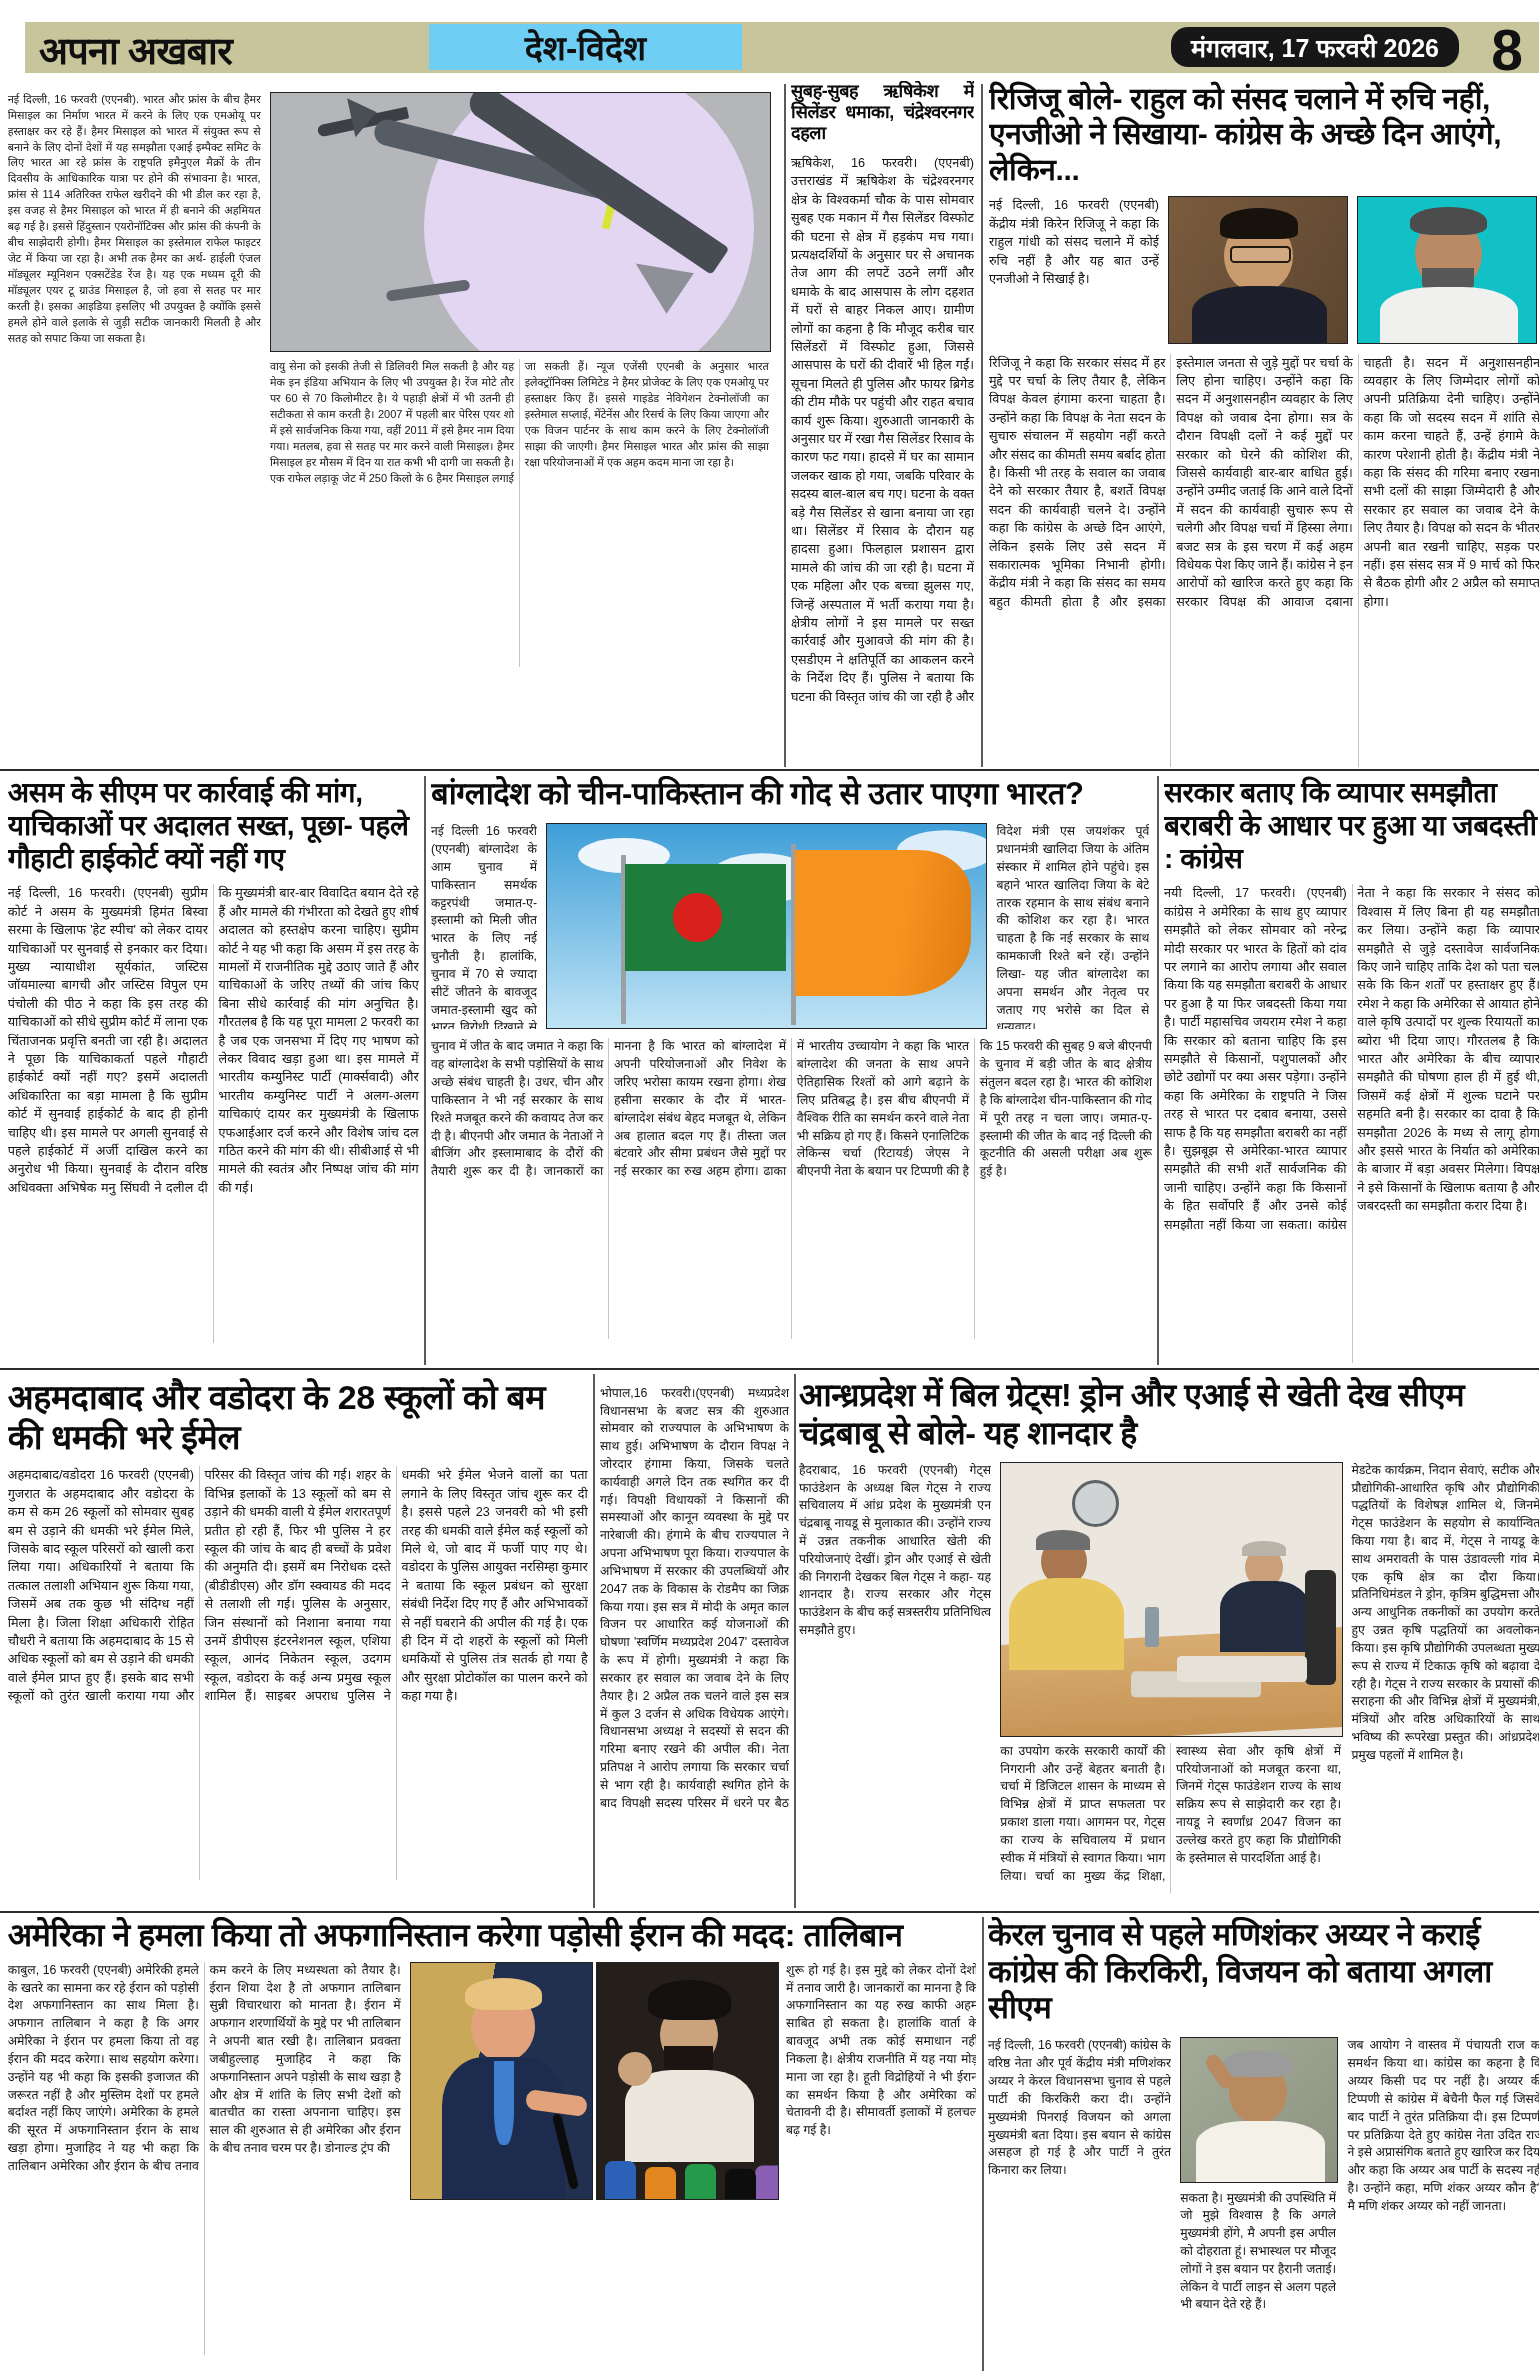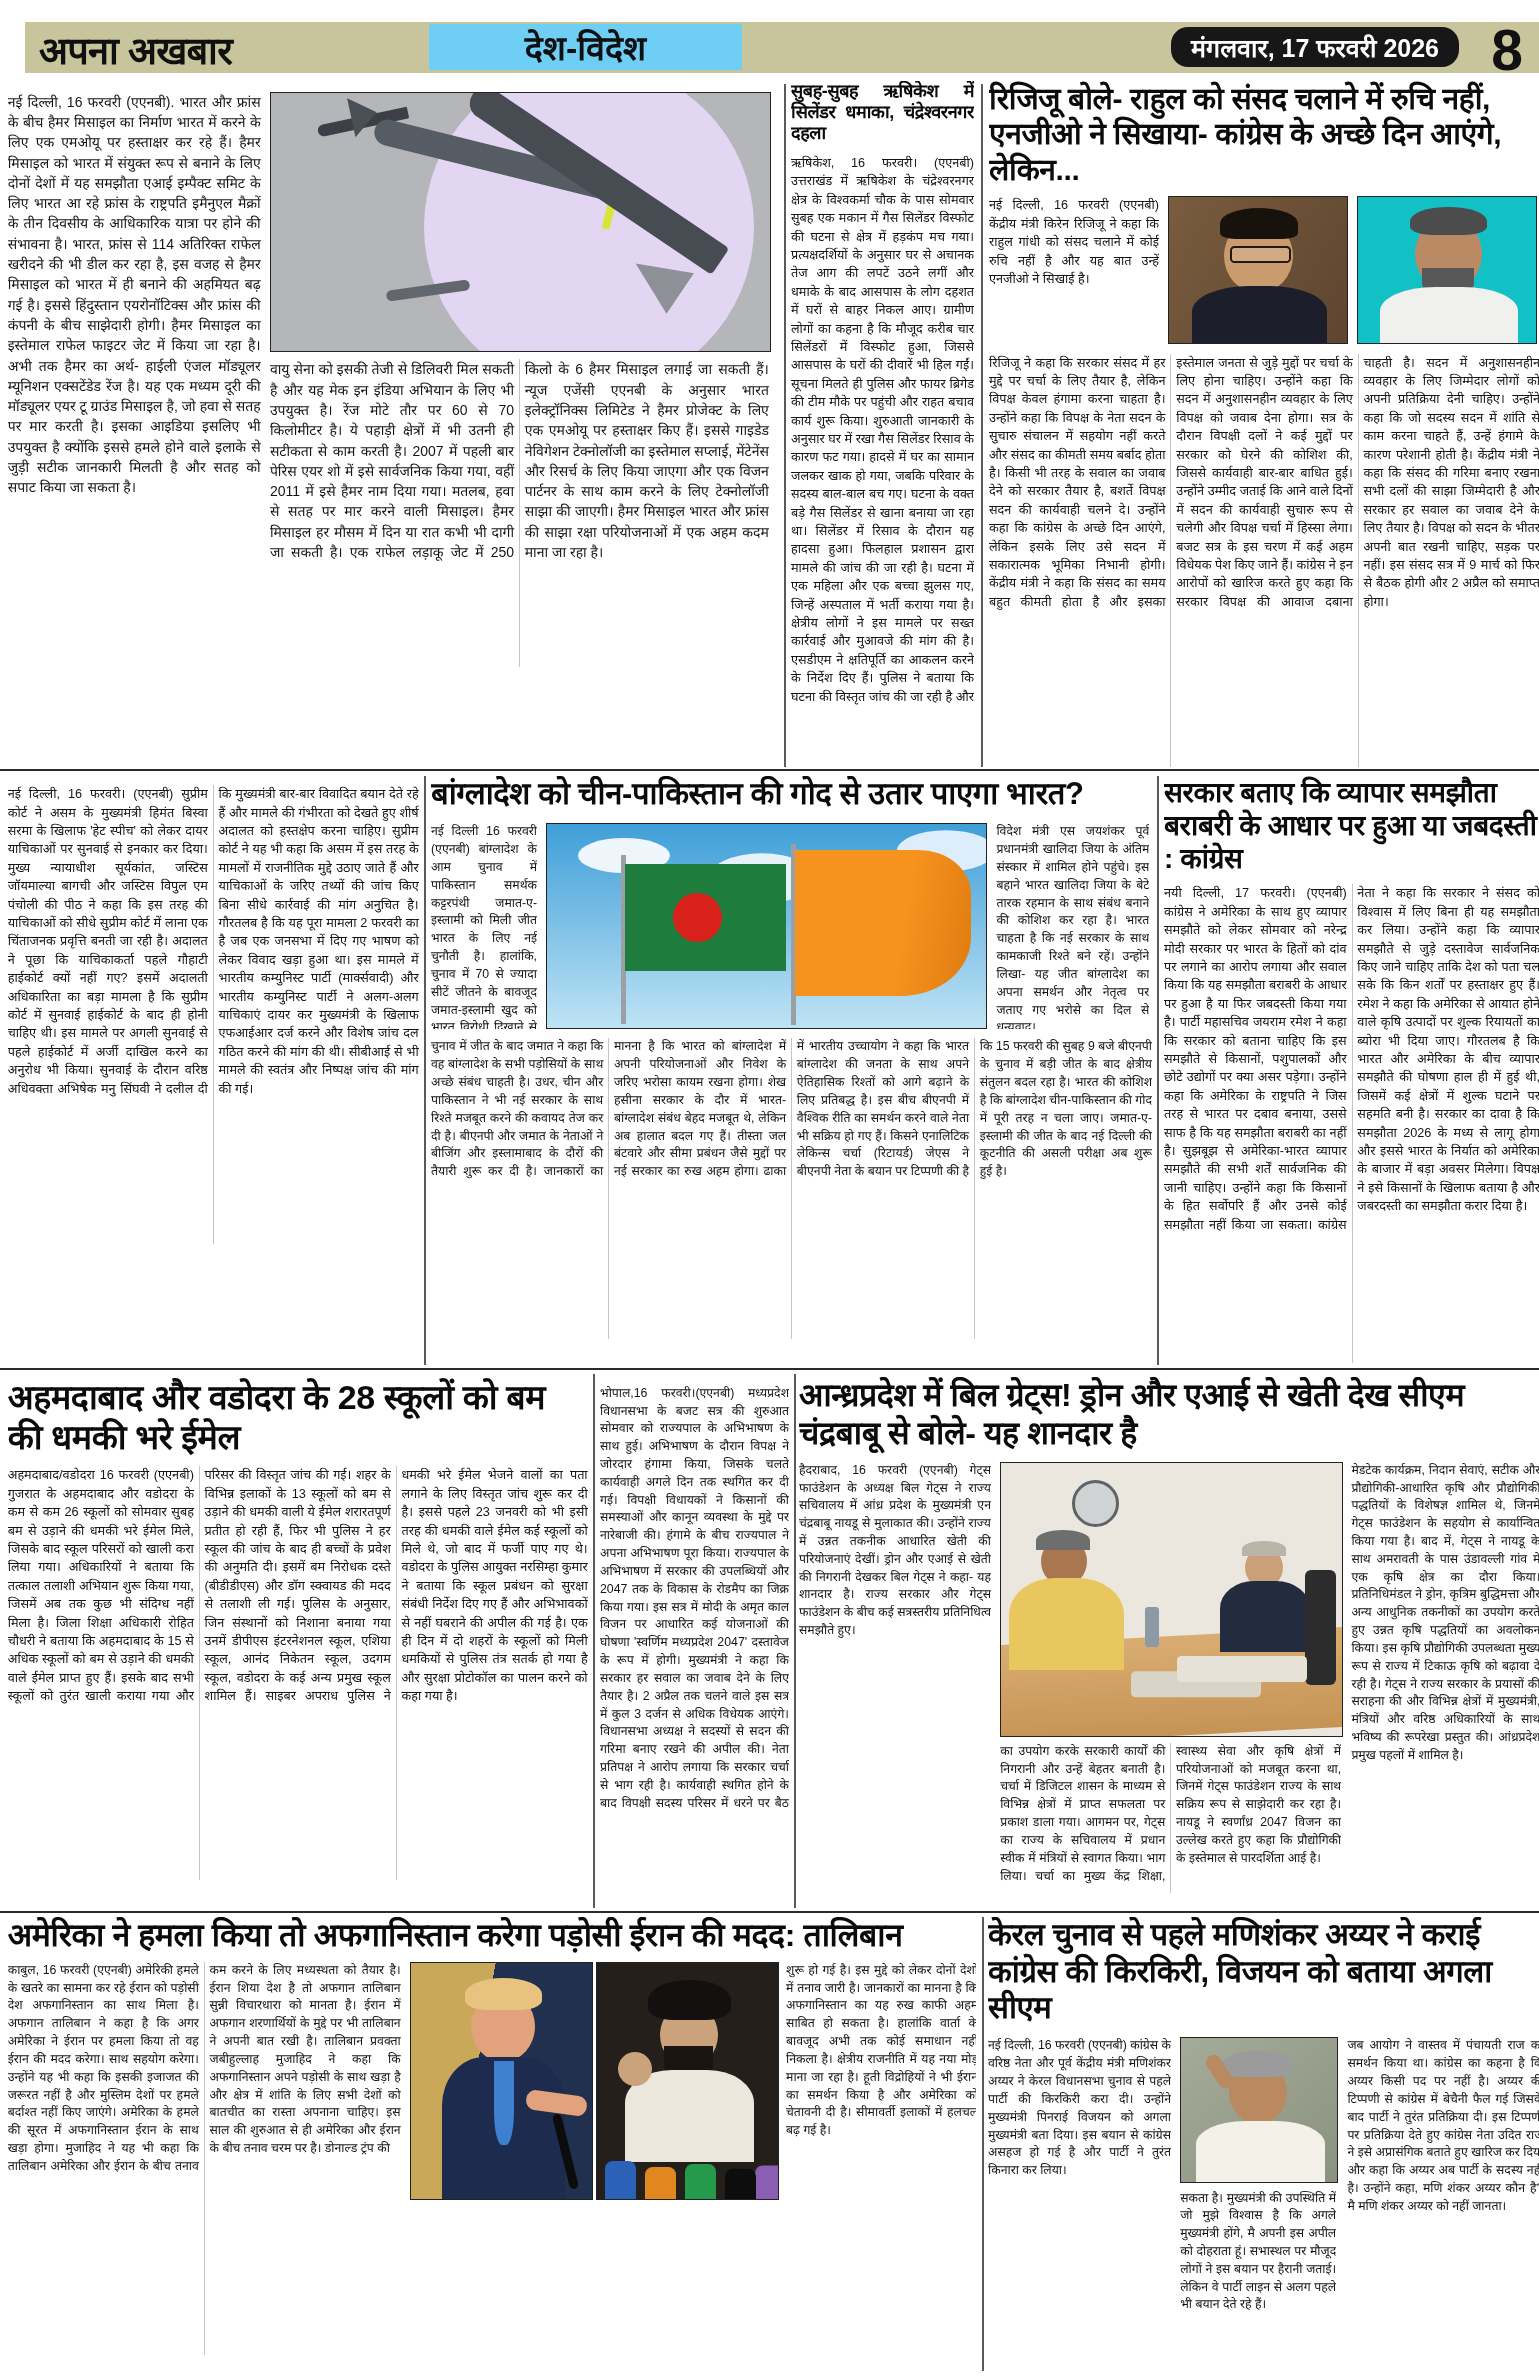--- a/index.html
+++ b/index.html
@@ -12,21 +12,21 @@
       display:flex;align-items:center;justify-content:center;font-size:34px;font-weight:900;}
   .date-pill{position:absolute;right:81px;top:5.4px;height:40px;background:#171717;color:#fff;
       border-radius:17px;display:flex;align-items:center;padding:0 20px;font-size:25px;font-weight:800;}
   .page-num{position:absolute;right:17px;top:-4.6px;font-size:57px;font-weight:900;color:#111;}
   
   .hrule{position:absolute;background:#2b2b2b;height:1.5px;}
   .vrule{position:absolute;background:#5a5a5a;width:1.5px;}
   
   .art{position:absolute;overflow:hidden;}
   .hl{font-weight:900;line-height:1.18;letter-spacing:-0.4px;color:#0b0b0b;}
-  .body-txt{font-size:14px;line-height:1.45;text-align:justify;color:#141414;overflow:hidden;}
+  .body-txt{font-size:11px;line-height:1.45;text-align:justify;color:#141414;overflow:hidden;}
   .cols2{column-count:2;column-gap:10.7px;column-rule:0.8px solid #c4c4c4;}
   .cols3{column-count:3;column-gap:10.7px;column-rule:0.8px solid #c4c4c4;}
   .cols4{column-count:4;column-gap:10.7px;column-rule:0.8px solid #c4c4c4;}
   .flexrow{display:flex;gap:9.2px;}
   
   .photo{position:relative;overflow:hidden;border:0.8px solid #222;flex:none;}
   .abs{position:absolute;}
   .round{border-radius:50%;}
 </style>
 </head>
@@ -90,20 +90,21 @@
         <div class="abs round" style="left:57px;top:20px;width:67px;height:74px;background:#b98a63;"></div>
         <div class="abs" style="left:52px;top:9.2px;width:77px;height:28px;background:#4c4c4c;border-radius:50% 50% 30% 30%;"></div>
         <div class="abs" style="left:64px;top:71px;width:52px;height:26px;background:#585858;border-radius:0 0 40% 40%;"></div>
         <div class="abs" style="left:21.5px;top:90px;width:138px;height:60px;background:#f0f0ee;border-radius:40% 40% 0 0;"></div>
       </div>
     </div>
     <div class="body-txt cols3" style="margin-top:9.2px;height:419px;font-size:12.7px;">रिजिजू ने कहा कि सरकार संसद में हर मुद्दे पर चर्चा के लिए तैयार है, लेकिन विपक्ष केवल हंगामा करना चाहता है। उन्होंने कहा कि विपक्ष के नेता सदन के सुचारु संचालन में सहयोग नहीं करते और संसद का कीमती समय बर्बाद होता है। किसी भी तरह के सवाल का जवाब देने को सरकार तैयार है, बशर्ते विपक्ष सदन की कार्यवाही चलने दे। उन्होंने कहा कि कांग्रेस के अच्छे दिन आएंगे, लेकिन इसके लिए उसे सदन में सकारात्मक भूमिका निभानी होगी। केंद्रीय मंत्री ने कहा कि संसद का समय बहुत कीमती होता है और इसका इस्तेमाल जनता से जुड़े मुद्दों पर चर्चा के लिए होना चाहिए। उन्होंने कहा कि सदन में अनुशासनहीन व्यवहार के लिए विपक्ष को जवाब देना होगा। सत्र के दौरान विपक्षी दलों ने कई मुद्दों पर सरकार को घेरने की कोशिश की, जिससे कार्यवाही बार-बार बाधित हुई। उन्होंने उम्मीद जताई कि आने वाले दिनों में सदन की कार्यवाही सुचारु रूप से चलेगी और विपक्ष चर्चा में हिस्सा लेगा। बजट सत्र के इस चरण में कई अहम विधेयक पेश किए जाने हैं। कांग्रेस ने इन आरोपों को खारिज करते हुए कहा कि सरकार विपक्ष की आवाज दबाना चाहती है। सदन में अनुशासनहीन व्यवहार के लिए जिम्मेदार लोगों को अपनी प्रतिक्रिया देनी चाहिए। उन्होंने कहा कि जो सदस्य सदन में शांति से काम करना चाहते हैं, उन्हें हंगामे के कारण परेशानी होती है। केंद्रीय मंत्री ने कहा कि संसद की गरिमा बनाए रखना सभी दलों की साझा जिम्मेदारी है और सरकार हर सवाल का जवाब देने के लिए तैयार है। विपक्ष को सदन के भीतर अपनी बात रखनी चाहिए, सड़क पर नहीं। इस संसद सत्र में 9 मार्च को फिर से बैठक होगी और 2 अप्रैल को समाप्त होगा।</div>
   </section>
 
   <section class="art" style="left:7.7px;top:776px;width:411px;height:587px;">
+    <div class="hl" style="font-size:28px;">असम के सीएम पर कार्रवाई की मांग, याचिकाओं पर अदालत सख्त, पूछा- पहले गौहाटी हाईकोर्ट क्यों नहीं गए</div>
     <div class="body-txt cols2" style="margin-top:9.2px;height:459px;font-size:12.7px;">नई दिल्ली, 16 फरवरी। (एएनबी) सुप्रीम कोर्ट ने असम के मुख्यमंत्री हिमंत बिस्वा सरमा के खिलाफ 'हेट स्पीच' को लेकर दायर याचिकाओं पर सुनवाई से इनकार कर दिया। मुख्य न्यायाधीश सूर्यकांत, जस्टिस जॉयमाल्या बागची और जस्टिस विपुल एम पंचोली की पीठ ने कहा कि इस तरह की याचिकाओं को सीधे सुप्रीम कोर्ट में लाना एक चिंताजनक प्रवृत्ति बनती जा रही है। अदालत ने पूछा कि याचिकाकर्ता पहले गौहाटी हाईकोर्ट क्यों नहीं गए? इसमें अदालती अधिकारिता का बड़ा मामला है कि सुप्रीम कोर्ट में सुनवाई हाईकोर्ट के बाद ही होनी चाहिए थी। इस मामले पर अगली सुनवाई से पहले हाईकोर्ट में अर्जी दाखिल करने का अनुरोध भी किया। सुनवाई के दौरान वरिष्ठ अधिवक्ता अभिषेक मनु सिंघवी ने दलील दी कि मुख्यमंत्री बार-बार विवादित बयान देते रहे हैं और मामले की गंभीरता को देखते हुए शीर्ष अदालत को हस्तक्षेप करना चाहिए। सुप्रीम कोर्ट ने यह भी कहा कि असम में इस तरह के मामलों में राजनीतिक मुद्दे उठाए जाते हैं और याचिकाओं के जरिए तथ्यों की जांच किए बिना सीधे कार्रवाई की मांग अनुचित है। गौरतलब है कि यह पूरा मामला 2 फरवरी का है जब एक जनसभा में दिए गए भाषण को लेकर विवाद खड़ा हुआ था। इस मामले में भारतीय कम्युनिस्ट पार्टी (मार्क्सवादी) और भारतीय कम्युनिस्ट पार्टी ने अलग-अलग याचिकाएं दायर कर मुख्यमंत्री के खिलाफ एफआईआर दर्ज करने और विशेष जांच दल गठित करने की मांग की थी। सीबीआई से भी मामले की स्वतंत्र और निष्पक्ष जांच की मांग की गई।</div>
   </section>
 
   <section class="art" style="left:431px;top:776px;width:721px;height:587px;">
     <div class="hl" style="font-size:31px;">बांग्लादेश को चीन-पाकिस्तान की गोद से उतार पाएगा भारत?</div>
     <div class="flexrow" style="margin-top:10.7px;">
       <div class="body-txt" style="width:106px;flex:none;height:206px;font-size:12.3px;">नई दिल्ली 16 फरवरी (एएनबी) बांग्लादेश के आम चुनाव में पाकिस्तान समर्थक कट्टरपंथी जमात-ए-इस्लामी को मिली जीत भारत के लिए नई चुनौती है। हालांकि, चुनाव में 70 से ज्यादा सीटें जीतने के बावजूद जमात-इस्लामी खुद को भारत विरोधी दिखाने से बच रही है।</div>
       <div class="photo" style="width:439px;height:204px;background:linear-gradient(#3f9fd8,#bfe3f5);">
         <div class="abs round" style="left:31px;top:14px;width:92px;height:35px;background:#eef6fb;box-shadow:138px 23px 0 7.7px #e6f2fa,322px -4.6px 0 3.1px #ddeefa;"></div>
         <div class="abs" style="left:74px;top:31px;width:4.6px;height:169px;background:#9aa0a4;"></div>

